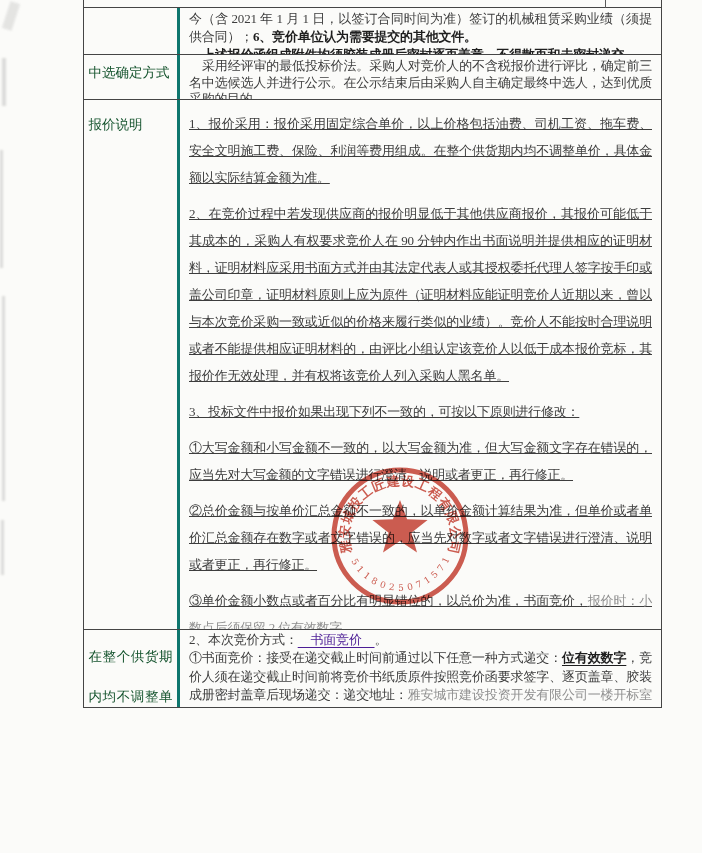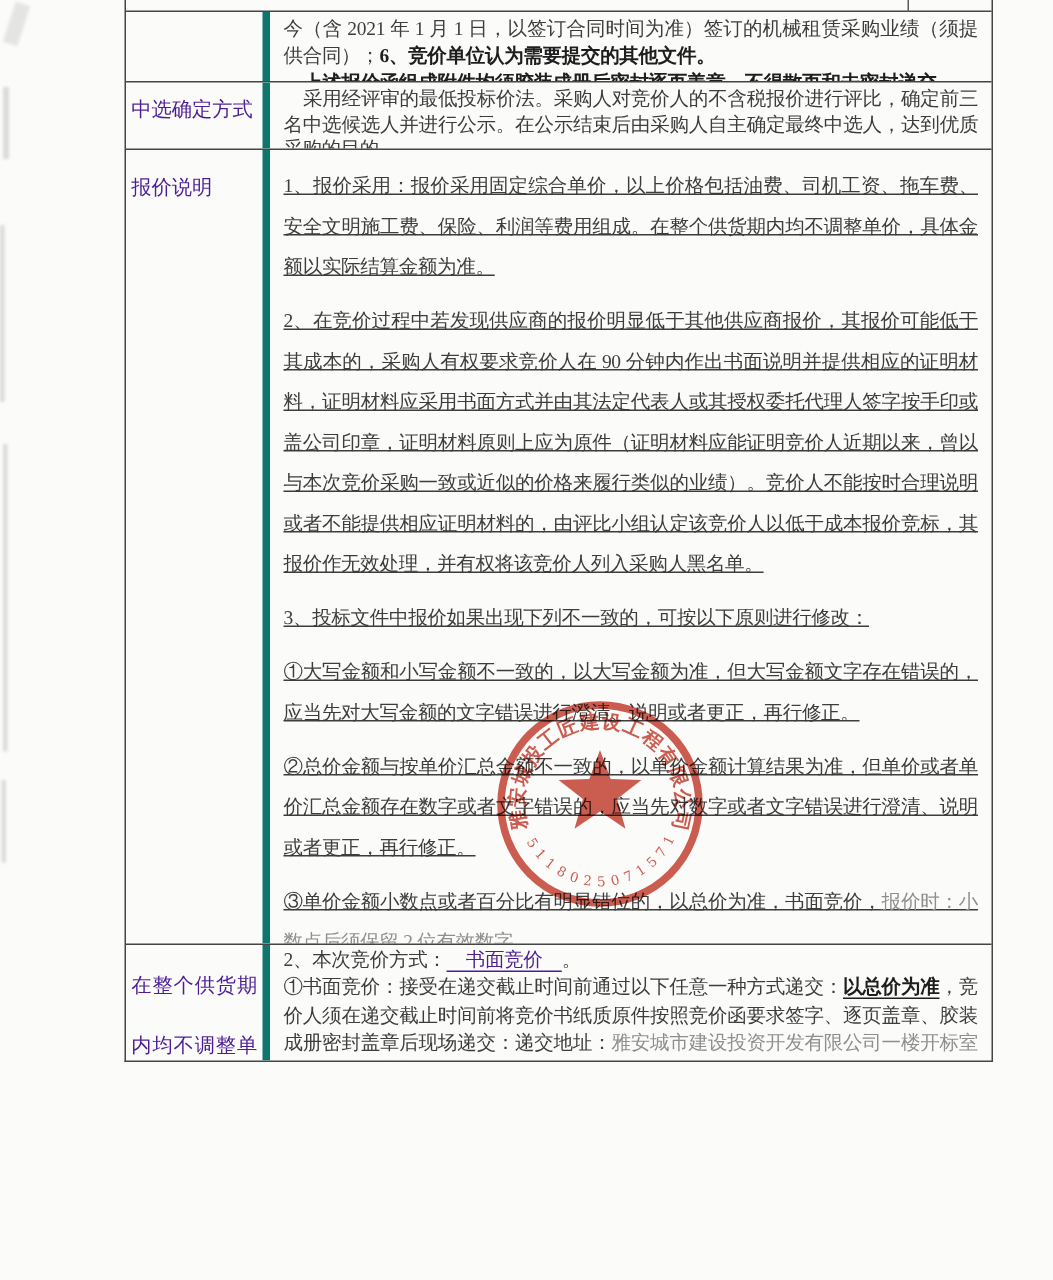--- a/index.html
+++ b/index.html
@@ -31,23 +31,23 @@
   .sliver{height:8px;position:relative;}
   .sliver .stub{position:absolute;right:55px;top:0;width:1px;height:8px;background:#5a5a5a;}
   .t-row{display:flex;box-sizing:border-box;border-top:1px solid #454545;overflow:hidden;}
   .row0{height:57px;}
   .row1{height:53px;}
   .row2{height:636px;}
   .row3{height:94px;border-bottom:0;}
   .cell{box-sizing:border-box;}
   .label{
     width:96px;flex:0 0 96px;
-    border-right:5px solid #0f766e;
+    border-right:3px solid #0f766e;
     text-align:center;
-    font-size:13.5px;color:#4c1d95;
+    font-size:13.5px;color:#14532d;
   }
   .label-inner{width:84px;margin:0 auto;text-align:justify;}
   .row1 .label{padding-top:9px;}
   .row2 .label{padding-top:16px;}
   .row3 .label{padding-top:7px;line-height:40px;}
   .content{flex:1 1 auto;padding:0 9px;text-align:justify;}
   .content p{margin:0;}
   .row0 .content{padding-top:2px;font-size:13px;line-height:18px;letter-spacing:-0.2px;}
   .row1 .content{padding-top:3px;font-size:13px;line-height:16.5px;letter-spacing:-0.3px;}
   .row2 .content{padding-top:10px;font-size:13px;line-height:27px;letter-spacing:-0.2px;}
@@ -122,21 +122,21 @@
           <p class="para"><span class="run">③单价金额小数点或者百分比有明显错位的，以总价为准，书面竞价，</span><span class="run r-gray">报价时：小数点后须保留 2 位有效数字。</span></p>
         </div>
     </div>
 
     <div class="t-row row3">
       <div class="cell label">
         <div class="label-inner">在整个供货期内均不调整单价</div>
       </div>
       <div class="cell content">
           <p class="para"><span class="run">2、本次竞价方式：</span><span class="run r-gray-underline">　书面竞价　</span><span class="run">。</span></p>
-          <p class="para"><span class="run">①书面竞价：接受在递交截止时间前通过以下任意一种方式递交：</span><span class="run r-underline">以总价为准</span><span class="run">，竞价人须在递交截止时间前将竞价书纸质原件按照竞价函要求签字、逐页盖章、胶装成册密封盖章后现场递交：递交地址：</span><span class="run r-gray">雅安城市建设投资开发有限公司一楼开标室（地址：雅安市</span></p>
+          <p class="para"><span class="run">①书面竞价：接受在递交截止时间前通过以下任意一种方式递交：</span><span class="run r-underline">位有效数字</span><span class="run">，竞价人须在递交截止时间前将竞价书纸质原件按照竞价函要求签字、逐页盖章、胶装成册密封盖章后现场递交：递交地址：</span><span class="run r-gray">雅安城市建设投资开发有限公司一楼开标室（地址：雅安市</span></p>
         </div>
     </div>
 
   </div>
 
   <svg class="seal" viewBox="0 0 160 160">
     <defs>
       <path id="arcTop" d="M 31.5 96 A 51 51 0 1 1 128.5 96"></path>
       <path id="arcBottom" d="M 30.2 103.2 A 55 55 0 0 0 129.8 103.2"></path>
     </defs>

